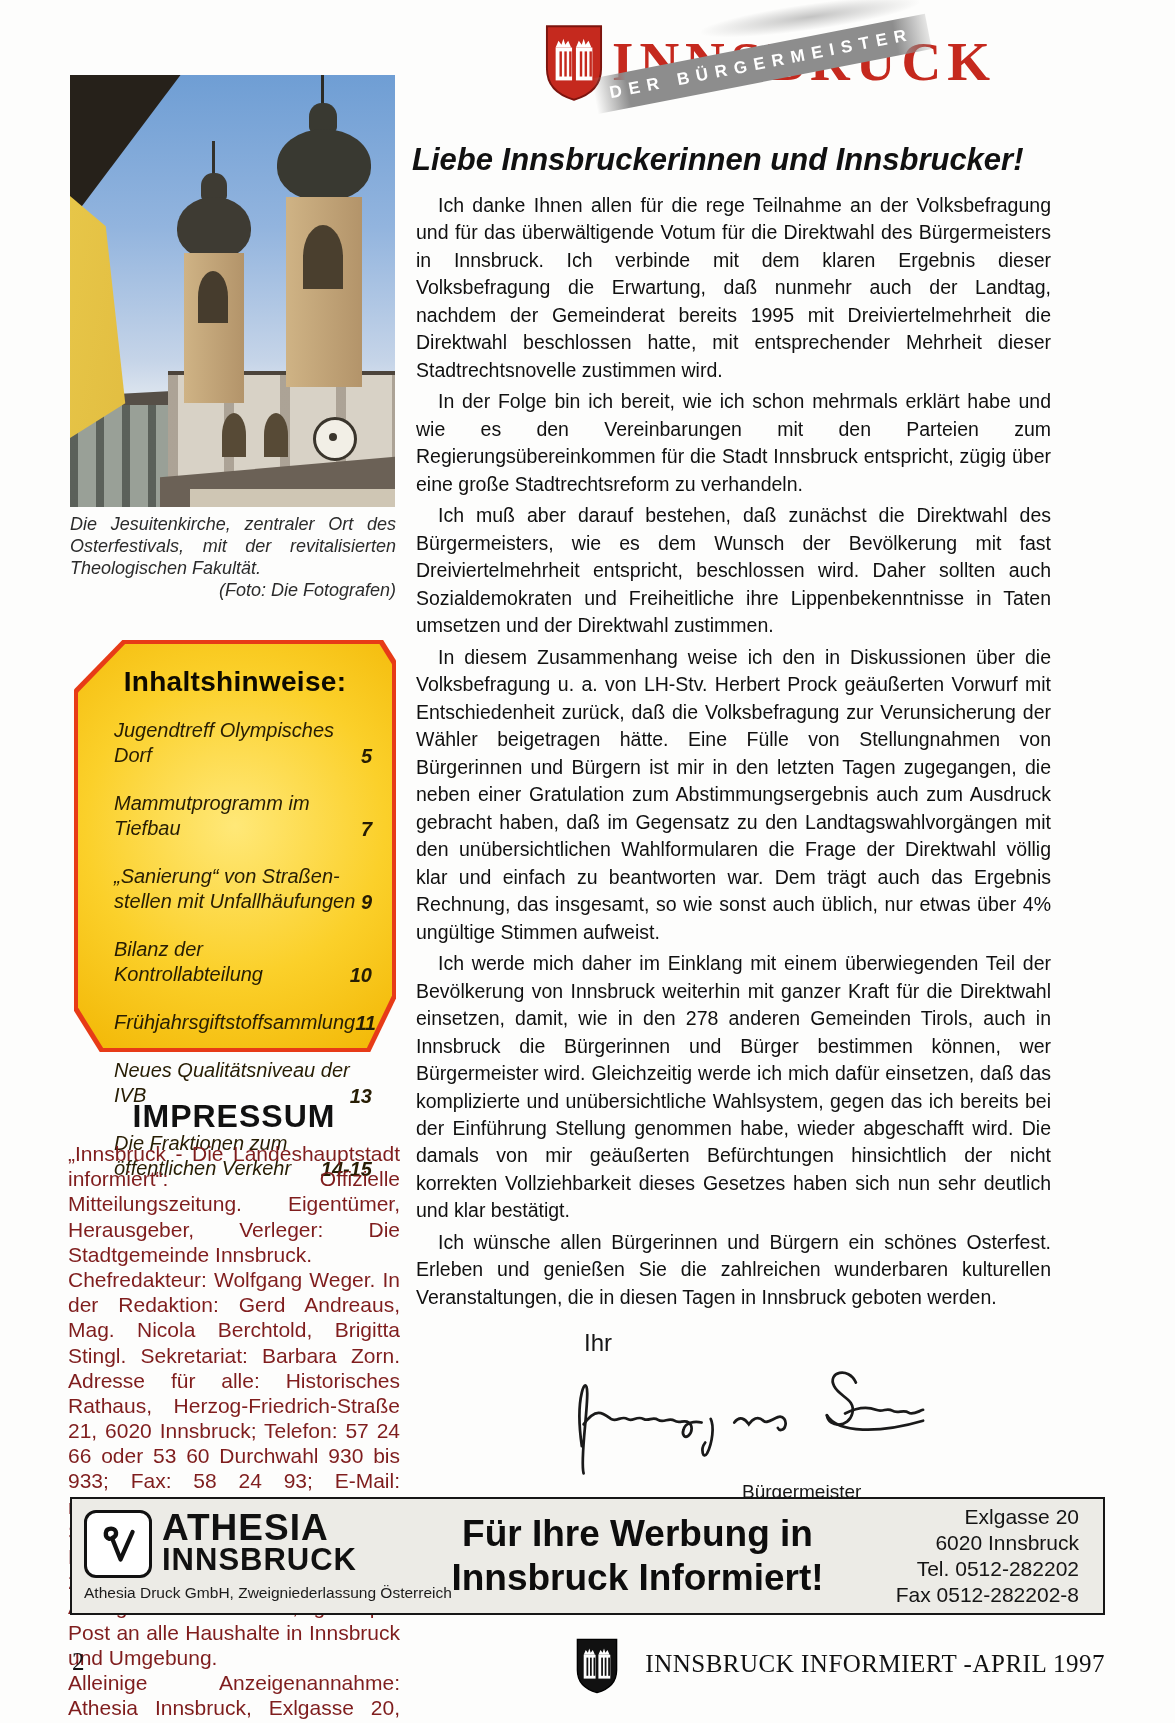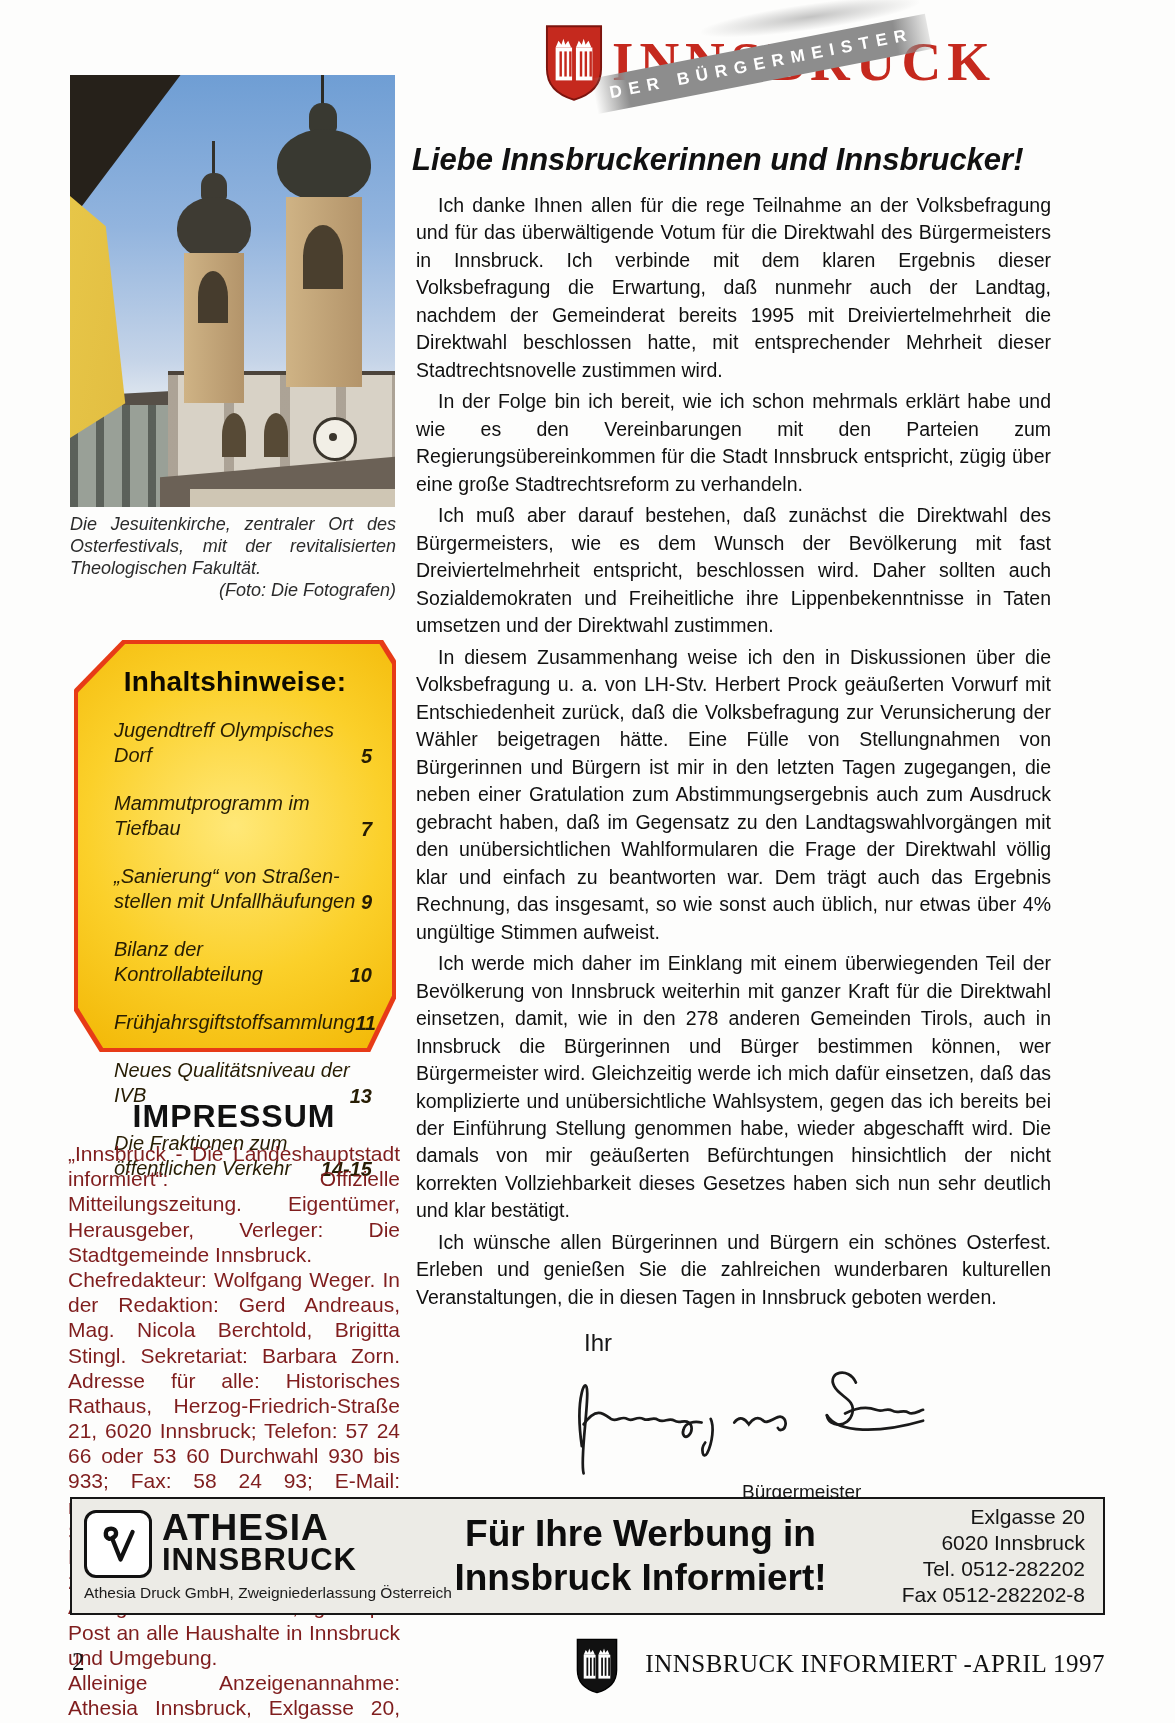--- a/index.html
+++ b/index.html
@@ -91,21 +91,21 @@
       border:2px solid #161616;display:flex;align-items:center;box-sizing:border-box;}
   .ad-left{width:340px;padding-left:12px;}
   .ad-brandrow{display:flex;}
   .ad-mark{width:62px;height:62px;background:#fff;border:3px solid #111;border-radius:12px;flex:0 0 auto;
            display:flex;align-items:center;justify-content:center;}
   .ad-brandtxt{margin-left:10px;font-weight:bold;color:#111;line-height:0.95;letter-spacing:1px;}
   .ad-brand1{font-size:37px;}
   .ad-brand2{font-size:31px;}
   .ad-sub{font-size:15.5px;color:#1b1b1b;margin-top:6px;white-space:nowrap;}
   .ad-mid{flex:1;text-align:center;font-weight:bold;font-size:37px;line-height:1.2;color:#0d0d0d;}
-  .ad-right{width:228px;text-align:right;padding-right:18px;font-size:21px;line-height:1.25;color:#141414;white-space:nowrap;}
+  .ad-right{width:228px;text-align:right;padding-right:24px;font-size:21px;line-height:1.25;color:#141414;white-space:nowrap;}
 
   
   .foot-num{position:absolute;left:72px;top:1648px;font-family:"Liberation Serif",serif;font-size:25px;}
   .foot-shield{position:absolute;left:576px;top:1636px;width:42px;height:60px;}
   .foot-issue{position:absolute;right:70px;top:1650px;font-family:"Liberation Serif",serif;font-size:25px;
               letter-spacing:0.5px;white-space:nowrap;}
 </style>
 </head>
 <body>
 

